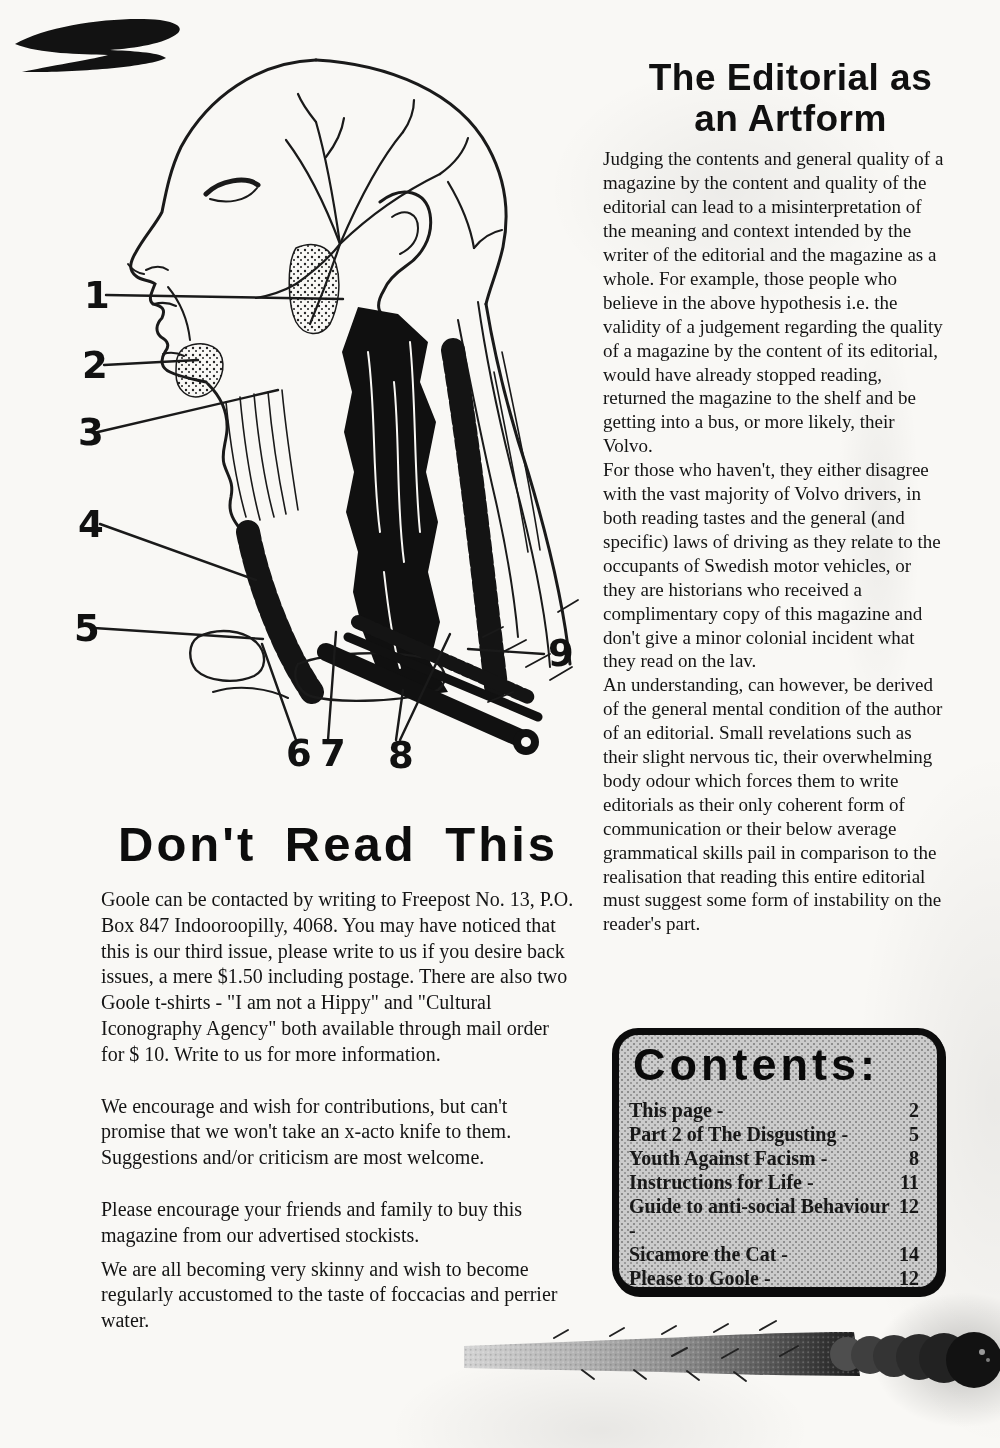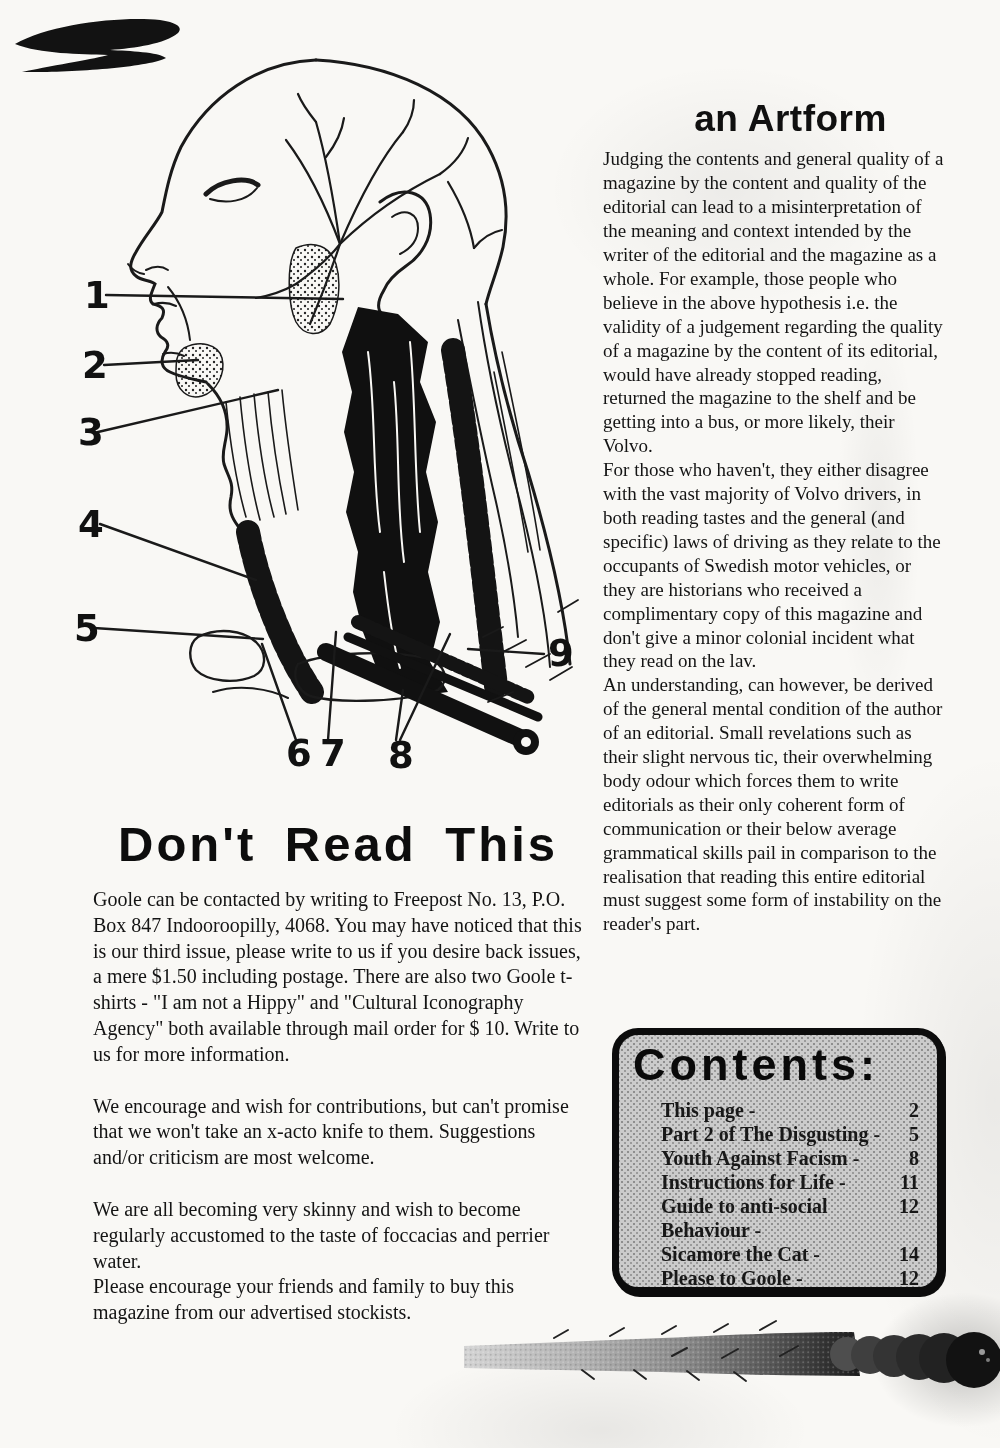--- a/index.html
+++ b/index.html
@@ -31,42 +31,42 @@
   .right-body{font-size:19px;line-height:23.9px;width:342px;color:#141414;}
   .right-body p{margin:0;}
   
   .left-col{position:absolute;left:93px;top:820px;width:490px;}
   .dont-heading{
     font-family:"Liberation Sans",sans-serif;font-weight:bold;
     font-size:49px;letter-spacing:3px;word-spacing:12px;line-height:1;
     text-align:center;color:#0d0d0d;margin:0 0 18px 0;
   }
   .left-body{font-size:20px;line-height:25.8px;color:#141414;}
-  .left-body p{margin:0;}
+  .left-body p{margin:8px;}
   .para-gap{margin-bottom:26px !important;}
   
   .contents-box{
     position:absolute;left:612px;top:1028px;width:332px;height:266px;
     box-sizing:border-box;border:7px solid #0c0c0c;border-radius:26px;
     background-color:#cbcbcb;
     background-image:
       radial-gradient(#8e8e8e 1.1px, transparent 1.4px),
       radial-gradient(#9a9a9a 1.1px, transparent 1.4px);
     background-size:6px 6px;background-position:0 0,3px 3px;
     padding:6px 12px 6px 10px;
     box-shadow:2px 3px 0 #0c0c0c;
   }
   .contents-title{
     font-family:"Liberation Sans",sans-serif;font-weight:bold;
     font-size:45px;letter-spacing:4px;line-height:1.05;color:#0a0a0a;
     margin:0 0 10px 4px;
   }
   .contents-item{
     display:flex;justify-content:space-between;
-    font-size:20px;font-weight:bold;line-height:24px;color:#181818;margin-left:32px;
+    font-size:20px;font-weight:bold;line-height:24px;color:#181818;
   }
   .contents-item .ci-page{padding-right:6px;}
   
   .tail{position:absolute;left:462px;top:1316px;width:540px;height:90px;}
 </style>
 </head>
 <body>
 
 <div class="page">
 
@@ -196,37 +196,37 @@
     <text class="fig-num" x="20" y="485">4</text>
     <text class="fig-num" x="16" y="589">5</text>
     <text class="fig-num" x="228" y="714">6</text>
     <text class="fig-num" x="262" y="714">7</text>
     <text class="fig-num" x="330" y="716">8</text>
     <text class="fig-num" x="490" y="614">9</text>
   </svg>
 
   <div class="right-col">
     <h1 class="editorial-heading">
-      <br>
+      <span>The Editorial as</span><br>
       <span>an Artform</span>
     </h1>
     <div class="right-body">
       <p>Judging the contents and general quality of a magazine by the content and quality of the editorial can lead to a misinterpretation of the meaning and context intended by the writer of the editorial and the magazine as a whole. For example, those people who believe in the above hypothesis i.e. the validity of a judgement regarding the quality of a magazine by the content of its editorial, would have already stopped reading, returned the magazine to the shelf and be getting into a bus, or more likely, their Volvo.</p>
       <p>For those who haven't, they either disagree with the vast majority of Volvo drivers, in both reading tastes and the general (and specific) laws of driving as they relate to the occupants of Swedish motor vehicles, or they are historians who received a complimentary copy of this magazine and don't give a minor colonial incident what they read on the lav.</p>
       <p>An understanding, can however, be derived of the general mental condition of the author of an editorial. Small revelations such as their slight nervous tic, their overwhelming body odour which forces them to write editorials as their only coherent form of communication or their below average grammatical skills pail in comparison to the realisation that reading this entire editorial must suggest some form of instability on the reader's part.</p>
     </div>
   </div>
 
   <div class="left-col">
     <h2 class="dont-heading">Don't Read This</h2>
     <div class="left-body">
       <p class="para-gap">Goole can be contacted by writing to Freepost No. 13, P.O. Box 847 Indooroopilly, 4068. You may have noticed that this is our third issue, please write to us if you desire back issues, a mere $1.50 including postage. There are also two Goole t-shirts - "I am not a Hippy" and "Cultural Iconography Agency" both available through mail order for $ 10. Write to us for more information.</p>
       <p class="para-gap">We encourage and wish for contributions, but can't promise that we won't take an x-acto knife to them. Suggestions and/or criticism are most welcome.</p>
+      <p>Please encourage your friends and family to buy this magazine from our advertised stockists.</p>
       <p>We are all becoming very skinny and wish to become regularly accustomed to the taste of foccacias and perrier water.</p>
-      <p>Please encourage your friends and family to buy this magazine from our advertised stockists.</p>
     </div>
   </div>
 
   <div class="contents-box">
     <div class="contents-title">Contents:</div>
     <div class="contents-item">
       <span class="ci-label">This page -</span>
       <span class="ci-page">2</span>
     </div>
     <div class="contents-item">

